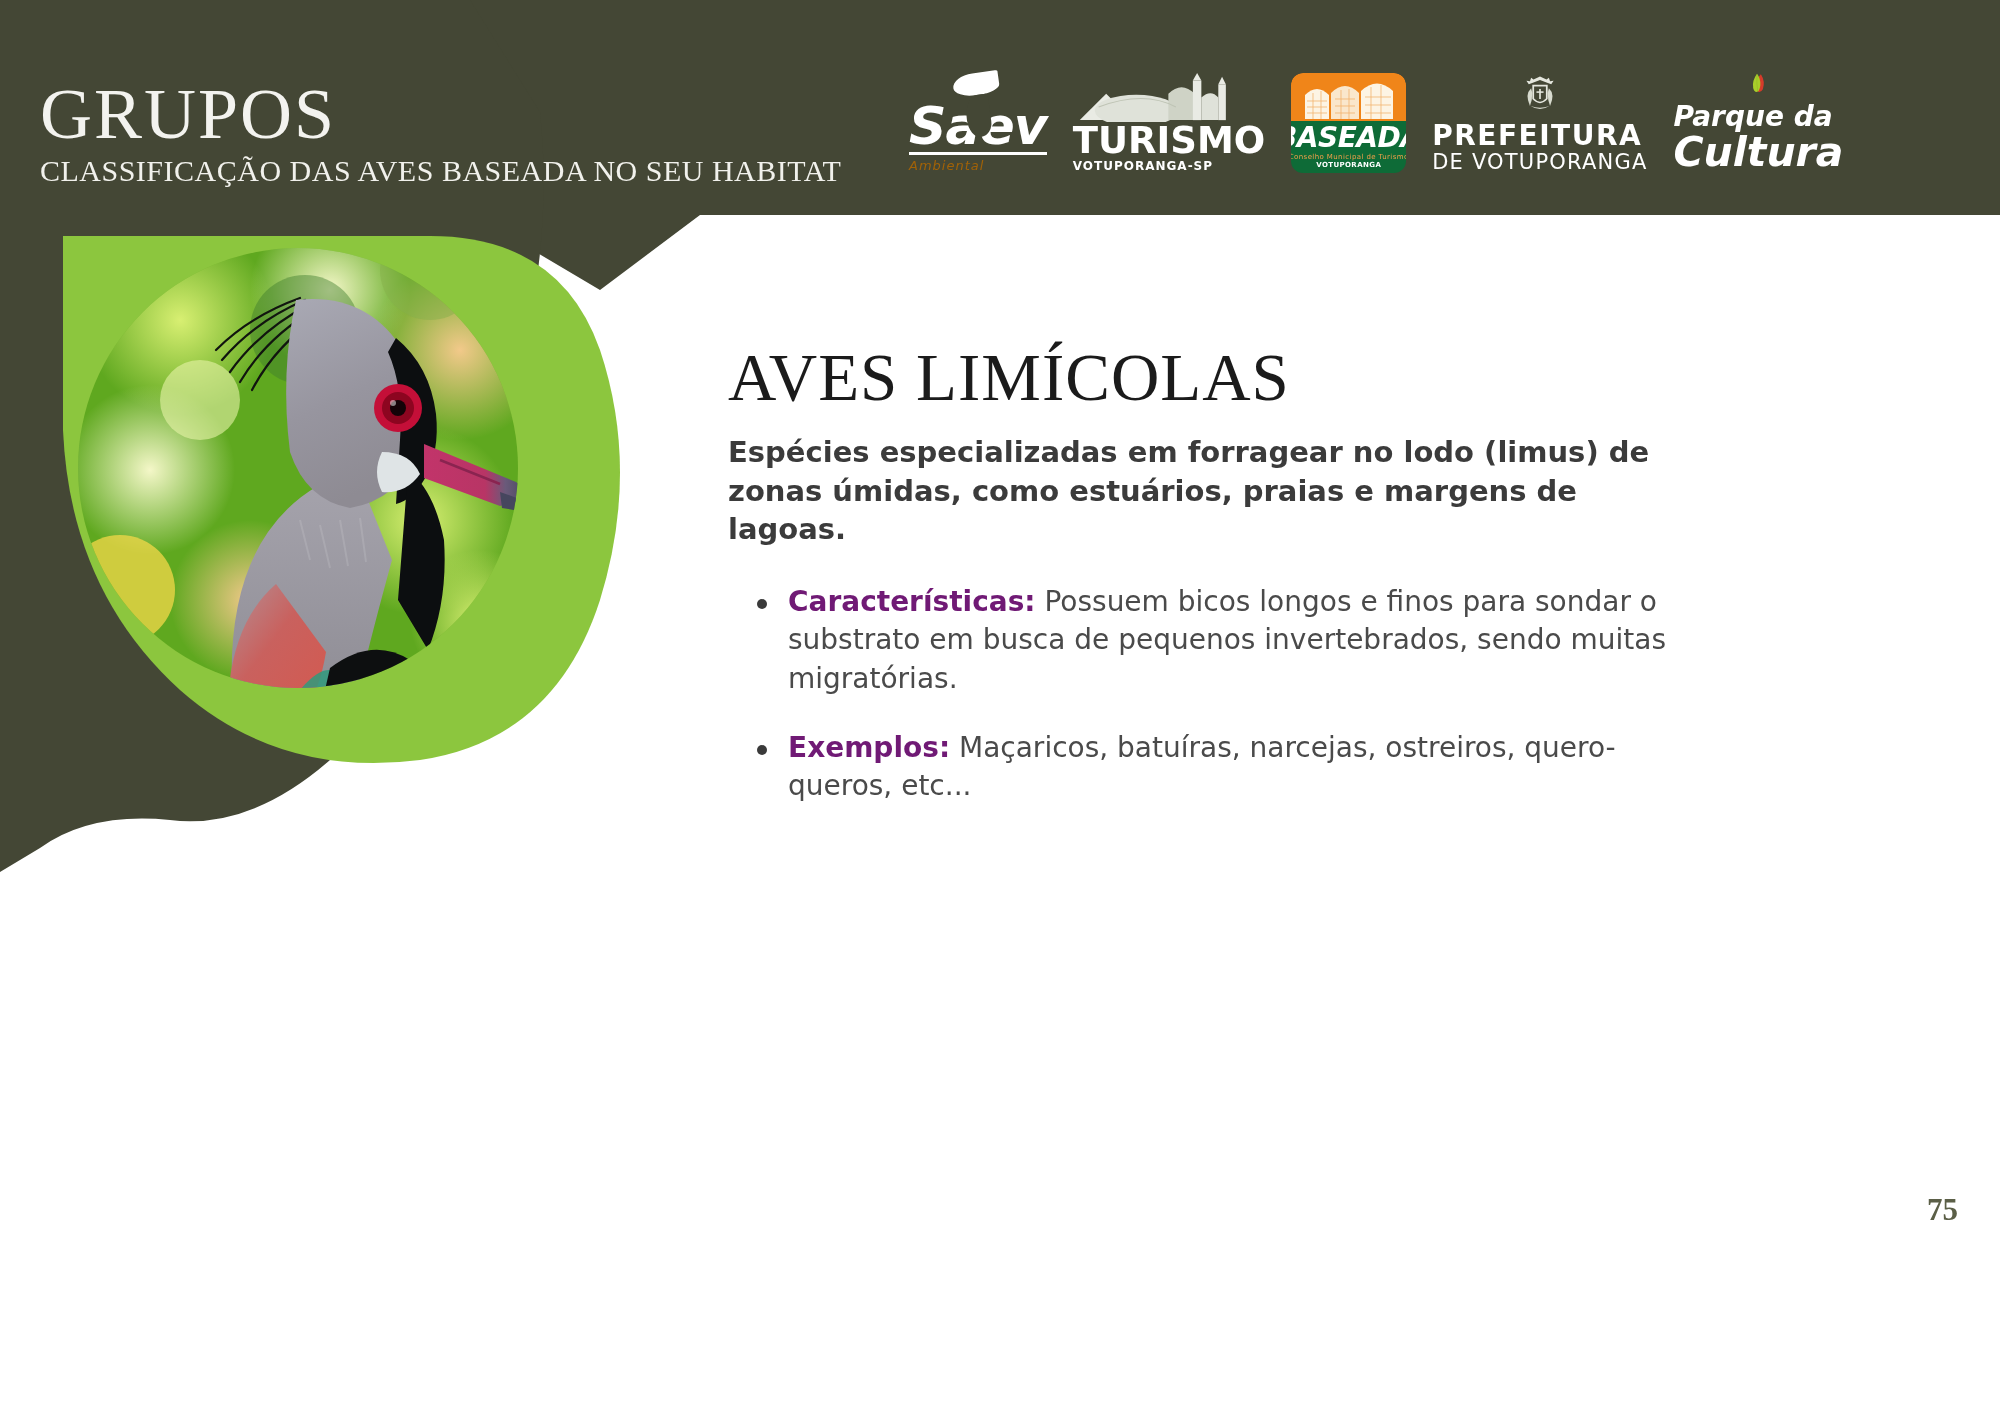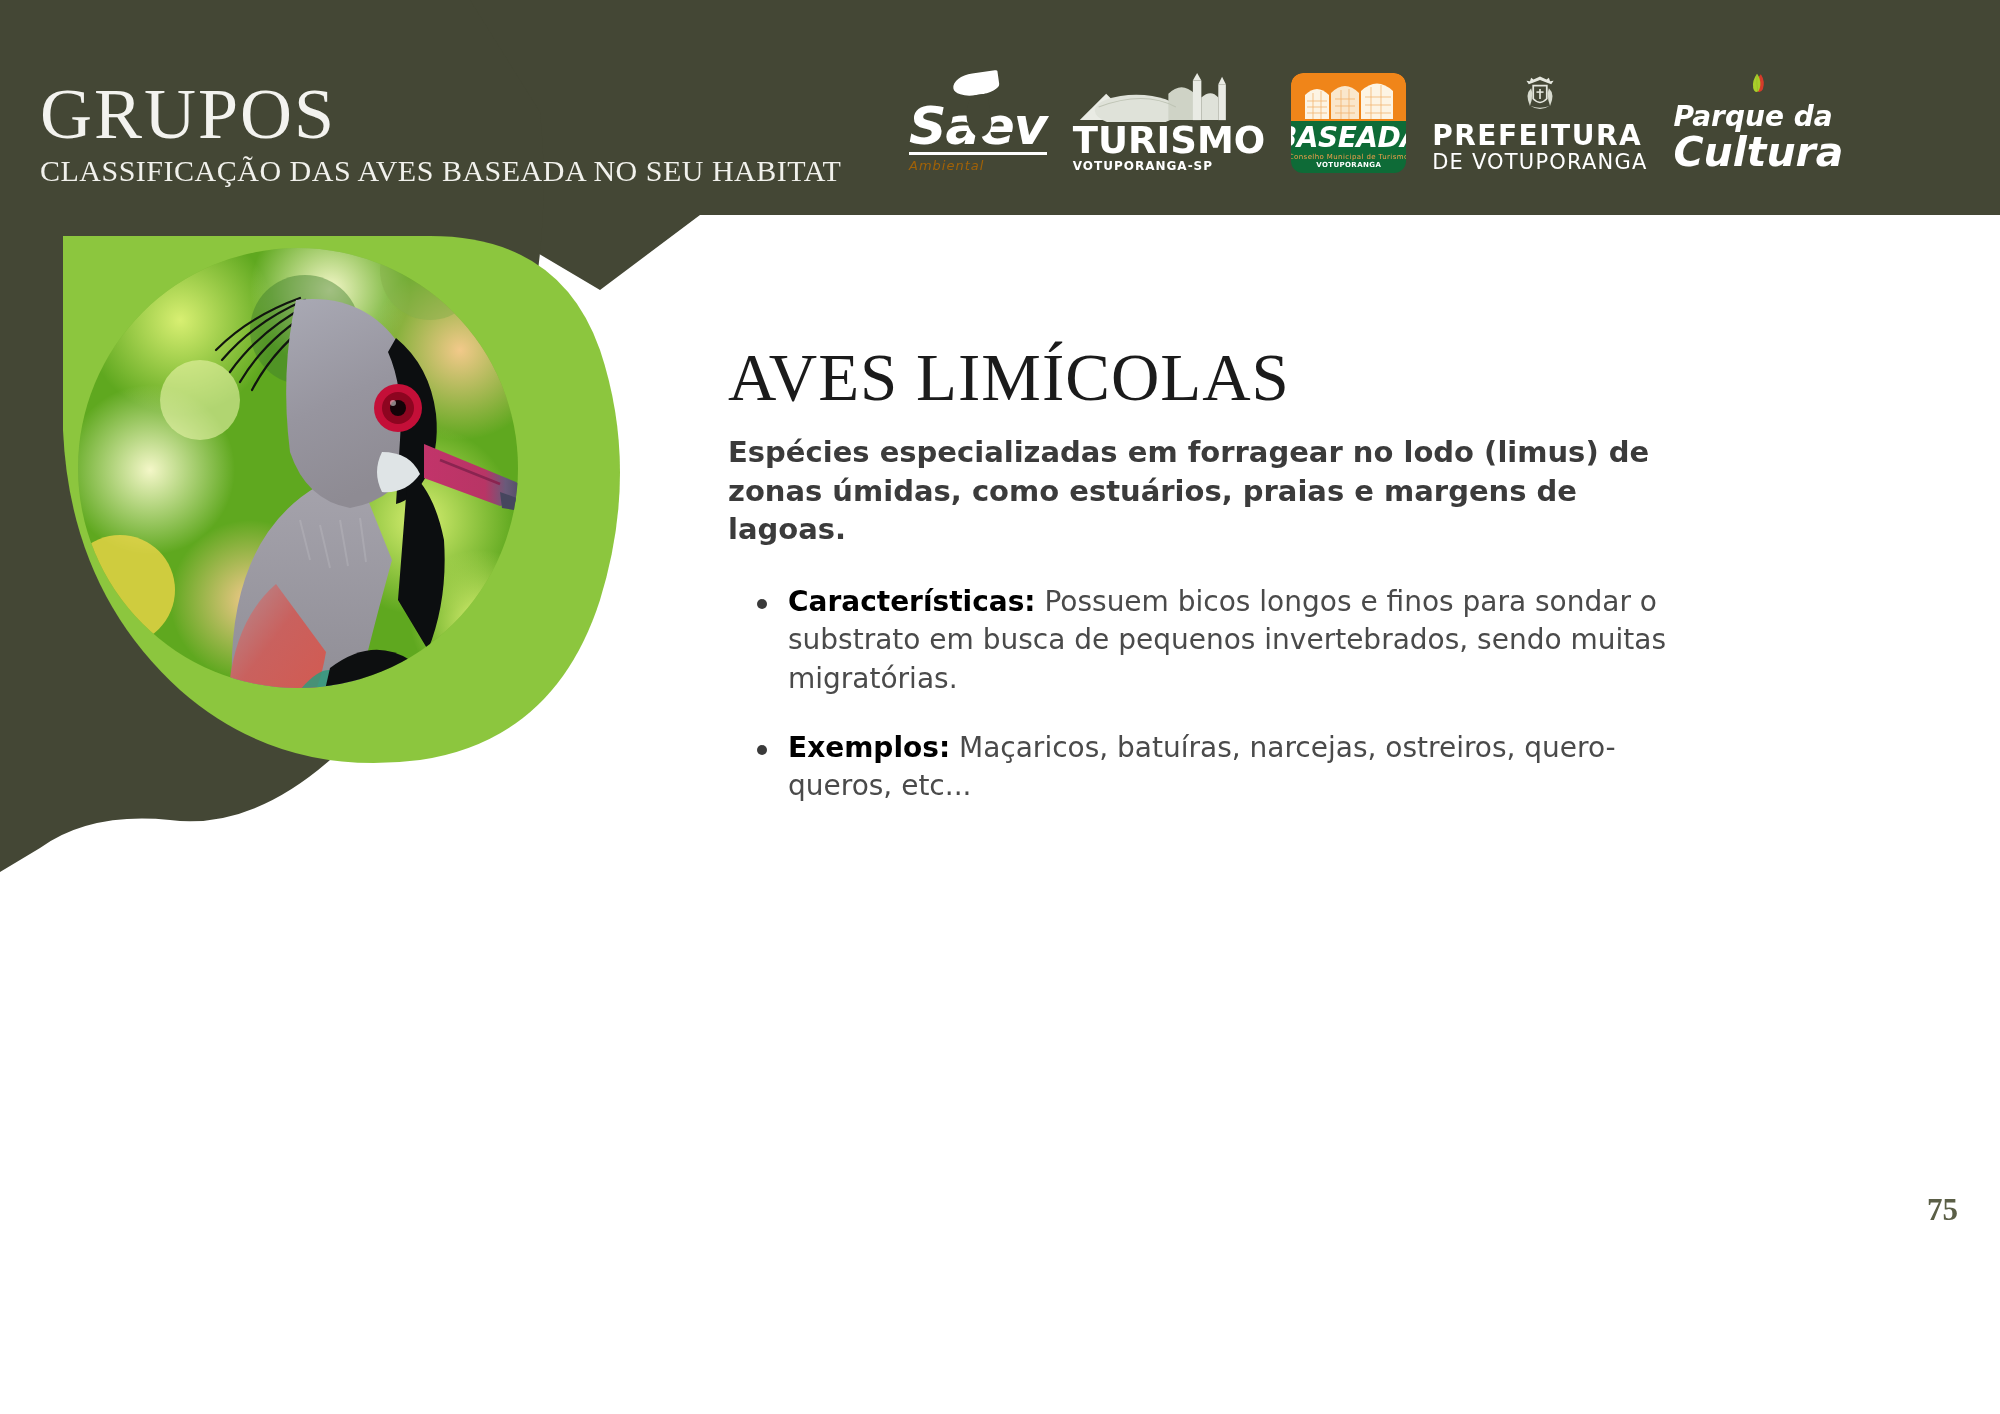--- a/index.html
+++ b/index.html
@@ -172,21 +172,21 @@
     font-size:28px; color:#4a4a4a;
     line-height:1.38; margin-bottom:30px;
     max-width:880px;
   }
   .bullet:before {
     content:""; position:absolute;
     left:-31px; top:16px;
     width:10px; height:10px; border-radius:50%;
     background:#3a3a3a;
   }
-  .bullet b { color:#000000; font-weight:700;text-align:right; }
+  .bullet b { color:#701a75; font-weight:700;text-align:right; }
 
   .page-num {
     position:absolute; right:42px; bottom:30px;
     font-family:Liberation Serif, serif;
     font-weight:700; font-size:31px;
     color:#5b5f47; z-index:6;
   }
 </style>
 </head>
 <body>

